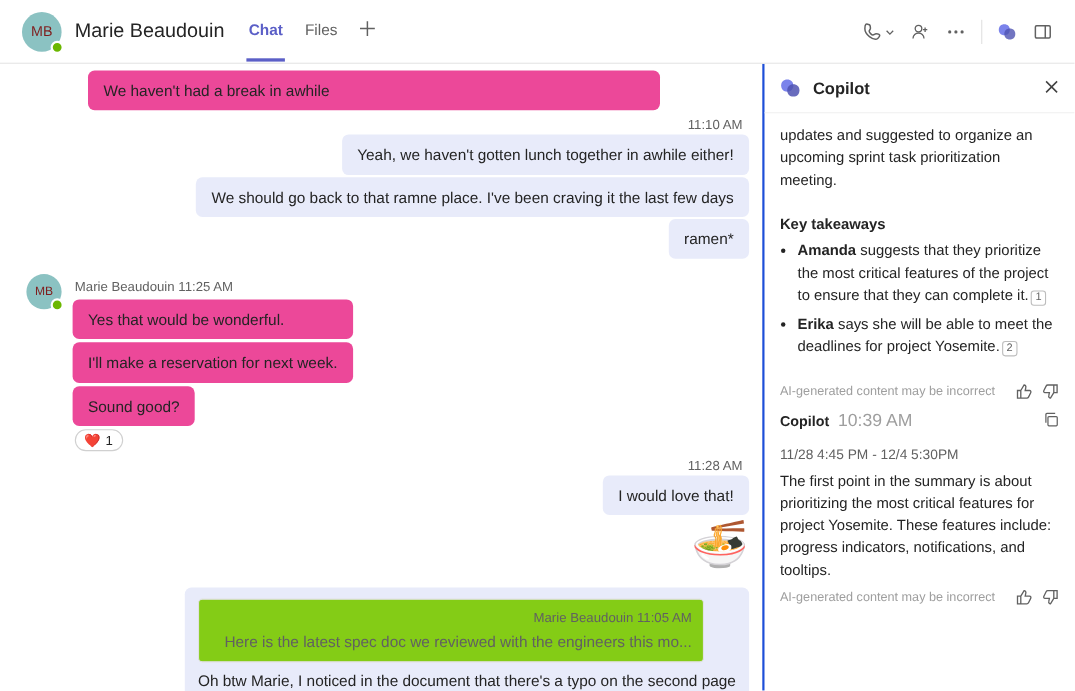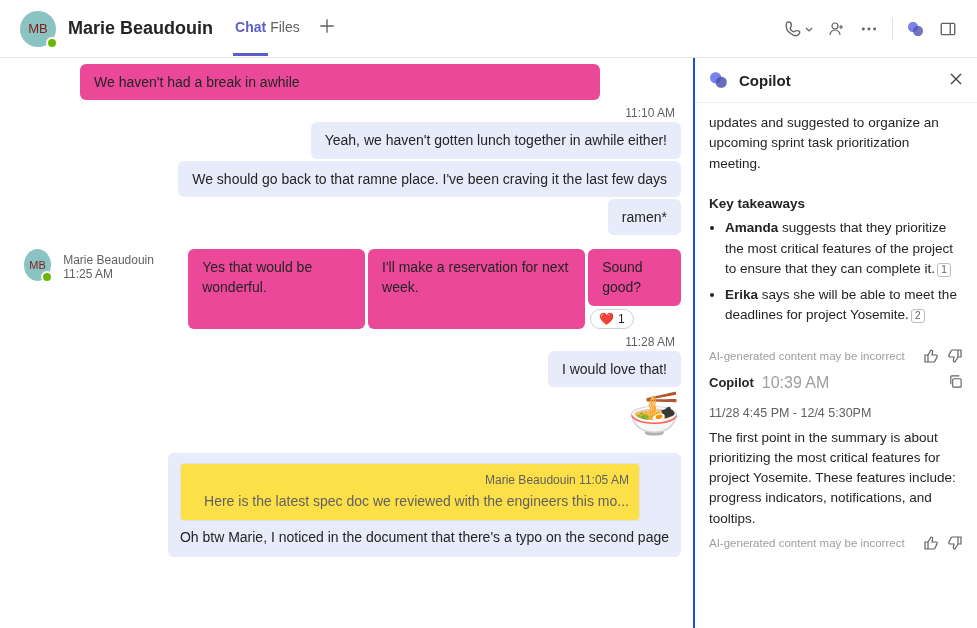--- a/index.html
+++ b/index.html
@@ -2,45 +2,45 @@
 <html><head>
 <meta charset="utf-8">
 <style>
 * { margin: 0; padding: 0; box-sizing: border-box; }
 body { font-family: 'Segoe UI', -apple-system, sans-serif; font-size: 14px; color: #242424; background: #fff; width: 977px; height: 628px; overflow: hidden; display: flex; flex-direction: column; }
 
 .header { height: 58px; border-bottom: 1px solid #e5e5e5; display: flex; align-items: center; padding: 0 20px; gap: 12px; }
 .avatar { width: 36px; height: 36px; border-radius: 50%; background: #8bc2c2; color: #7f1d1d; display: flex; align-items: center; justify-content: center; font-weight: 400; font-size: 13px; position: relative; }
 .avatar-sm { width: 32px; height: 32px; font-size: 11px; }
 .presence { position: absolute; bottom: -2px; right: -2px; width: 12px; height: 12px; border-radius: 50%; background: #6bb700; border: 2px solid #fff; }
-.name { font-size: 18px; font-weight: 700; }
-.tabs { display: flex; margin-left: 8px; }
+.name { font-size: 18px; font-weight: 400; }
+.tabs { display: flex; gap: 16px; margin-left: 8px; }
 .tab { padding: 18px 2px; color: #616161; cursor: pointer; border-bottom: 3px solid transparent; }
 .tab.active { color: #5b5fc7; border-bottom-color: #5b5fc7; font-weight: 600; }
 .add-tab { color: #616161; font-size: 18px; cursor: pointer; padding: 4px; }
 .spacer { flex: 1; }
 .header-actions { display: flex; align-items: center; gap: 14px; color: #616161; }
 .header-btn { cursor: pointer; display: flex; align-items: center; gap: 2px; }
 .divider-v { width: 1px; height: 22px; background: #e0e0e0; }
 .icon { width: 18px; height: 18px; display: inline-block; }
 
 .body { flex: 1; display: flex; overflow: hidden; }
 
 .chat-area { flex: 1; overflow-y: auto; padding: 6px 12px 12px 24px; }
 .timestamp-row { text-align: right; color: #616161; font-size: 12px; padding: 6px 6px 2px; }
 .msg-group-right { display: flex; flex-direction: column; align-items: flex-end; gap: 2px; }
 .msg-group-left { display: flex; gap: 10px; }
-.msg-group-left .col { display: flex; flex-direction: row; gap: 3px; }
+.msg-group-left .col { display: flex; flex-direction: column; gap: 3px; }
 .sender-line { font-size: 12px; color: #616161; padding: 4px 2px 2px; }
 .bubble { padding: 8px 14px; border-radius: 6px; max-width: 520px; line-height: 1.45; }
 .bubble.other { background: #ec4899; color: #242424; }
 .bubble.mine { background: #e8ebfa; color: #242424; text-align: right; }
 .reaction-pill { display: inline-flex; align-items: center; gap: 4px; border: 1px solid #d0d0d0; border-radius: 14px; padding: 2px 8px; font-size: 12px; margin-top: 3px; margin-left: 2px; background: #fff; }
 .emoji-big { font-size: 42px; line-height: 1; margin-top: 4px; }
-.quote-card { background: #fde047; border: 1px solid #e1e1e1; border-radius: 4px; padding: 8px 10px; margin-bottom: 6px; width: 460px; }
+.quote-card { background: #84cc16; border: 1px solid #e1e1e1; border-radius: 4px; padding: 8px 10px; margin-bottom: 6px; width: 460px; }
 .quote-card .qname { font-size: 12px; color: #616161; margin-bottom: 2px; }
 .quote-card .qtext { color: #616161; white-space: nowrap; overflow: hidden; text-overflow: ellipsis; }
 .left-solo { margin-left: 56px; }
 
 .copilot-panel { width: 284px; border-left: 2px solid #1d4ed8; display: flex; flex-direction: column; background: #fff; }
 .copilot-header { display: flex; align-items: center; padding: 12px 14px; gap: 10px; border-bottom: 1px solid #f0f0f0; }
 .copilot-logo { width: 20px; height: 20px; }
 .copilot-title { font-weight: 700; font-size: 15px; flex: 1; }
 .close-x { cursor: pointer; color: #424242; }
 .copilot-body { flex: 1; overflow-y: auto; padding: 10px 14px; display: flex; flex-direction: column; gap: 10px; }

